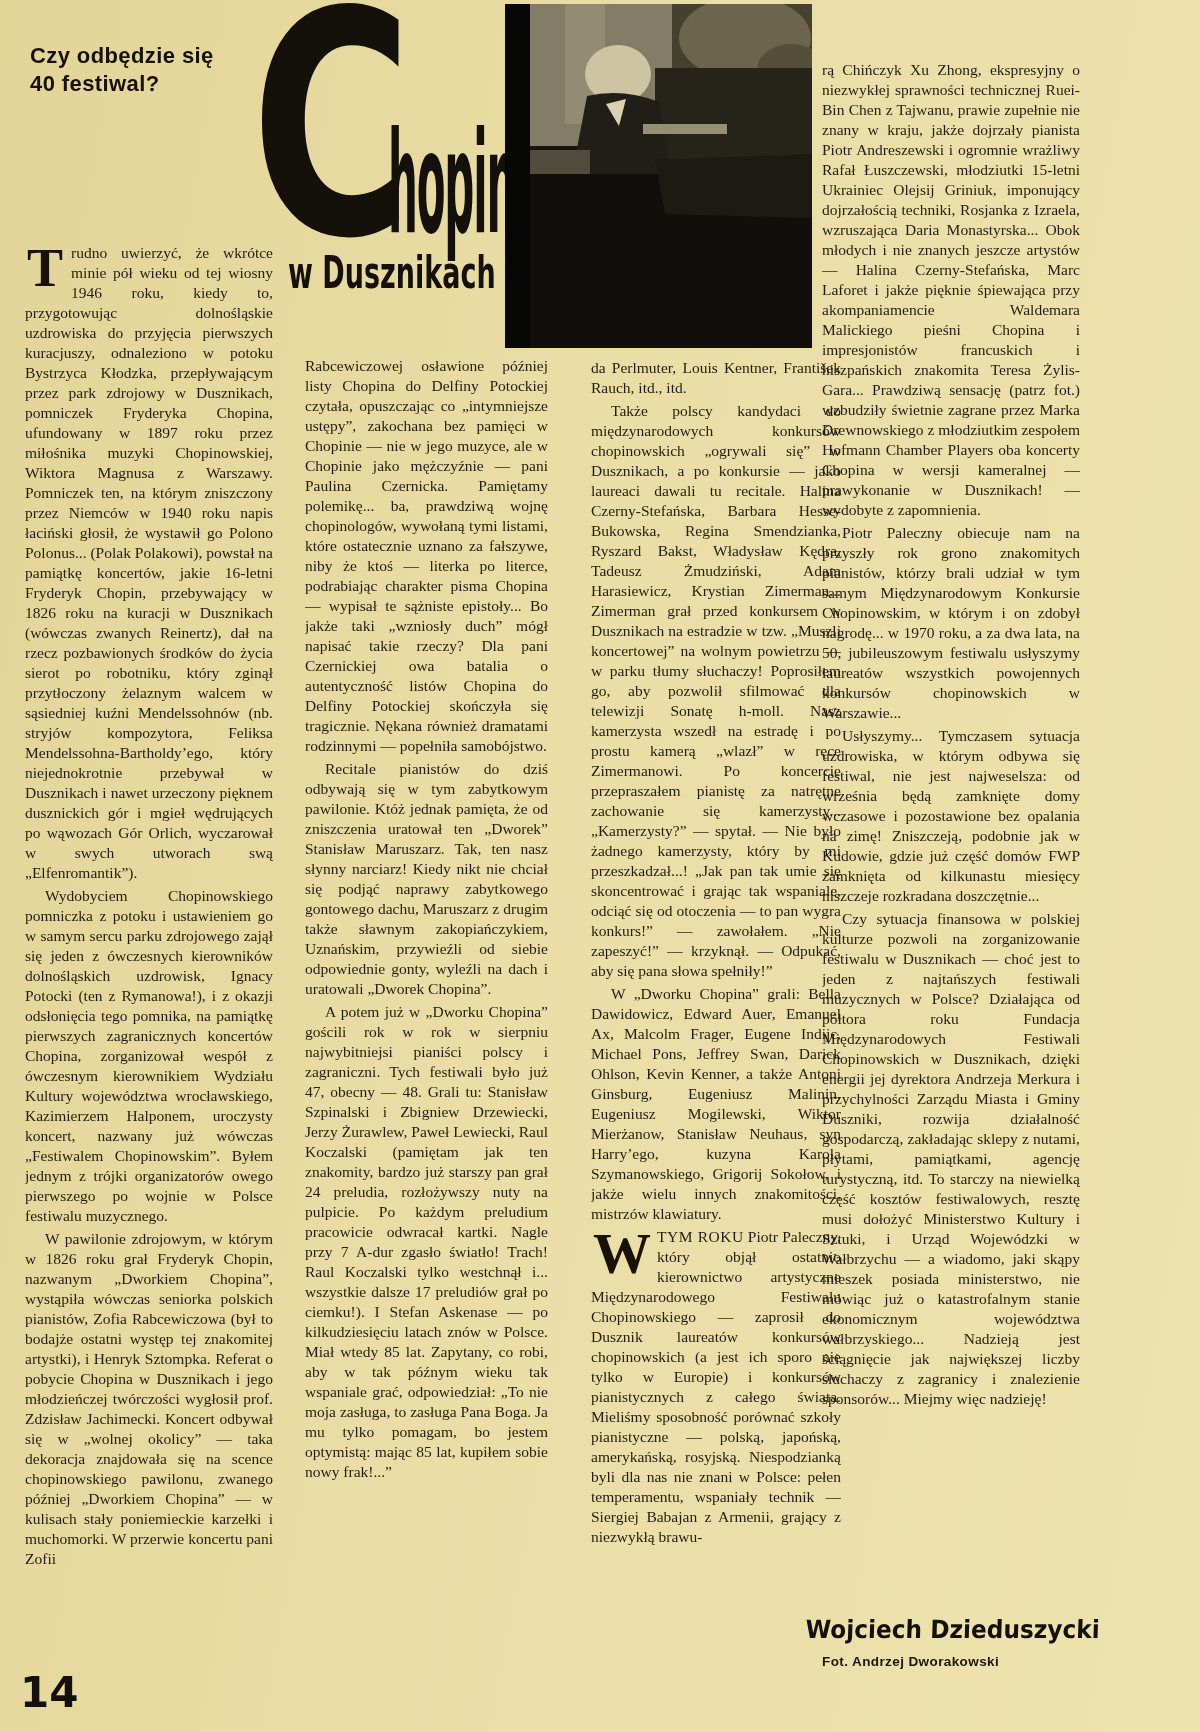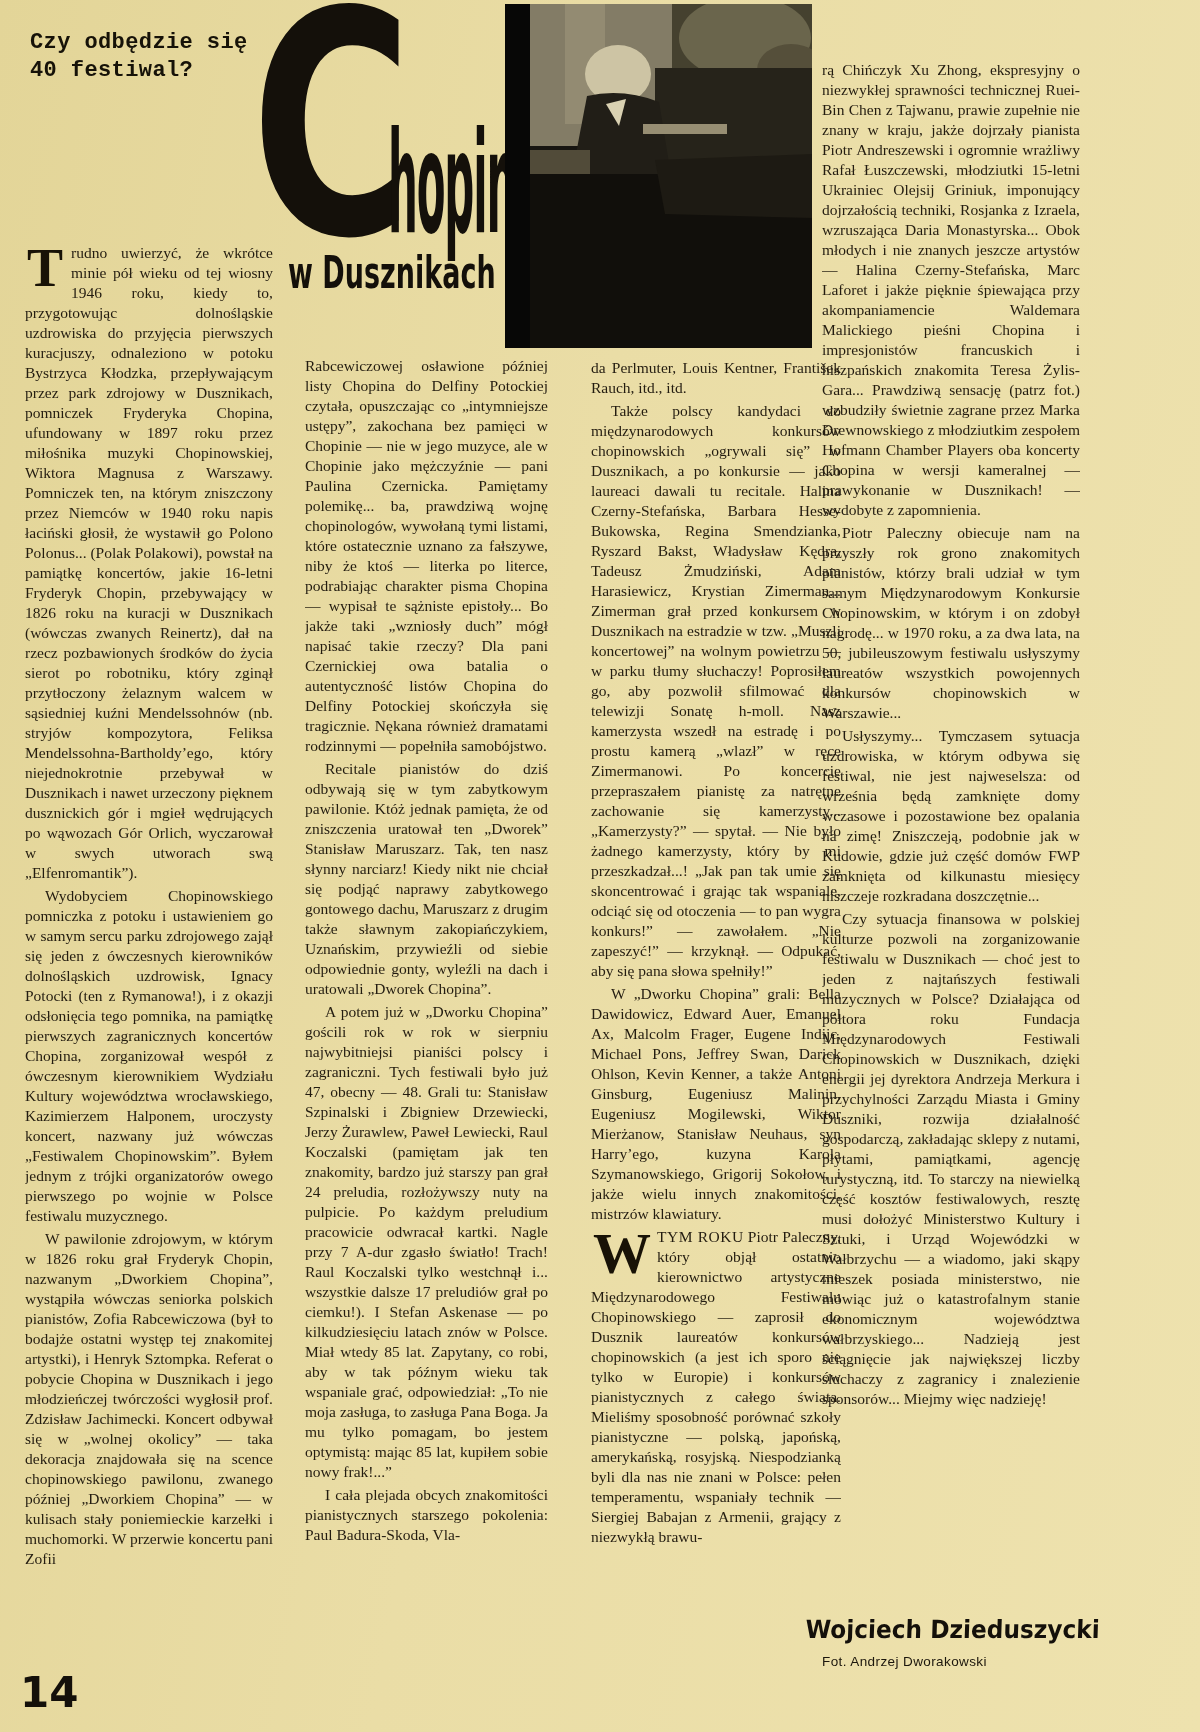--- a/index.html
+++ b/index.html
@@ -6,22 +6,22 @@
   html,body { width:1200px; }
   body { font-family:"Liberation Serif", serif; background:#d8cc96; }
   .page {
     position:relative; width:1200px; height:1732px; overflow:hidden;
     background:linear-gradient(100deg,#e3d598 0%, #eadda6 45%, #eee2ae 100%);
     color:#221b10;
   }
 
   
   .kicker {
-    position:absolute; left:30px; top:29px;
-    font-family:Liberation Mono, monospace; font-weight:bold;
+    position:absolute; left:30px; top:42px;
+    font-family:Liberation Sans, sans-serif; font-weight:bold;
     font-size:22px; line-height:28px; letter-spacing:0.4px; color:#161208;
   }
   .logo-c {
     position:absolute; left:251px; top:-29px;
     font-family:"DejaVu Sans", sans-serif; font-weight:900;
     font-size:310px; line-height:1; color:#14100a;
     transform:scaleX(0.71); transform-origin:left top;
   }
   .logo-rest {
     position:absolute; left:388px; top:114px;
@@ -61,21 +61,21 @@
 
   
   .author-sig {
     position:absolute; left:806px; top:1615px; width:284px;
     font-family:"DejaVu Sans", sans-serif; font-weight:bold;
     font-size:25px; white-space:nowrap; color:#14100a;
     transform:scaleX(0.93) skewX(-2deg); transform-origin:left top;
   }
   .photo-credit {
     position:absolute; left:822px; top:1654px;
-    font-family:"Liberation Sans", sans-serif; font-weight:normal;
+    font-family:"Liberation Sans", sans-serif; font-weight:bold;
     font-size:13.5px; letter-spacing:0.4px; color:#1c160c;
   }
   .page-num {
     position:absolute; left:20px; top:1668px;
     font-family:"DejaVu Sans", sans-serif; font-weight:bold;
     font-size:42px; color:#14100a;text-align:right;
   }
 </style>
 </head>
 <body>
@@ -115,21 +115,20 @@
   <div class="col col-1">
     <p class="flush"><span class="dropcap">T</span><span>rudno uwierzyć, że wkrótce minie pół wieku od tej wiosny 1946 roku, kiedy to, przygotowując dolnośląskie uzdrowiska do przyjęcia pierwszych kuracjuszy, odnaleziono w potoku Bystrzyca Kłodzka, przepływającym przez park zdrojowy w Dusznikach, pomniczek Fryderyka Chopina, ufundowany w 1897 roku przez miłośnika muzyki Chopinowskiej, Wiktora Magnusa z Warszawy. Pomniczek ten, na którym zniszczony przez Niemców w 1940 roku napis łaciński głosił, że wystawił go Polono Polonus... (Polak Polakowi), powstał na pamiątkę koncertów, jakie 16-letni Fryderyk Chopin, przebywający w 1826 roku na kuracji w Dusznikach (wówczas zwanych Reinertz), dał na rzecz pozbawionych środków do życia sierot po robotniku, który zginął przytłoczony żelaznym walcem w sąsiedniej kuźni Mendelssohnów (nb. stryjów kompozytora, Feliksa Mendelssohna-Bartholdy’ego, który niejednokrotnie przebywał w Dusznikach i nawet urzeczony pięknem dusznickich gór i mgieł wędrujących po wąwozach Gór Orlich, wyczarował w swych utworach swą „Elfenromantik”).</span></p>
     <p>Wydobyciem Chopinowskiego pomniczka z potoku i ustawieniem go w samym sercu parku zdrojowego zajął się jeden z ówczesnych kierowników dolnośląskich uzdrowisk, Ignacy Potocki (ten z Rymanowa!), i z okazji odsłonięcia tego pomnika, na pamiątkę pierwszych zagranicznych koncertów Chopina, zorganizował wespół z ówczesnym kierownikiem Wydziału Kultury województwa wrocławskiego, Kazimierzem Halponem, uroczysty koncert, nazwany już wówczas „Festiwalem Chopinowskim”. Byłem jednym z trójki organizatorów owego pierwszego po wojnie w Polsce festiwalu muzycznego.</p>
     <p>W pawilonie zdrojowym, w którym w 1826 roku grał Fryderyk Chopin, nazwanym „Dworkiem Chopina”, wystąpiła wówczas seniorka polskich pianistów, Zofia Rabcewiczowa (był to bodajże ostatni występ tej znakomitej artystki), i Henryk Sztompka. Referat o pobycie Chopina w Dusznikach i jego młodzieńczej twórczości wygłosił prof. Zdzisław Jachimecki. Koncert odbywał się w „wolnej okolicy” — taka dekoracja znajdowała się na scence chopinowskiego pawilonu, zwanego później „Dworkiem Chopina” — w kulisach stały poniemieckie karzełki i muchomorki. W przerwie koncertu pani Zofii</p>
   </div>
 
   <div class="col col-2">
     <p class="flush">Rabcewiczowej osławione później listy Chopina do Delfiny Potockiej czytała, opuszczając co „intymniejsze ustępy”, zakochana bez pamięci w Chopinie — nie w jego muzyce, ale w Chopinie jako mężczyźnie — pani Paulina Czernicka. Pamiętamy polemikę... ba, prawdziwą wojnę chopinologów, wywołaną tymi listami, które ostatecznie uznano za fałszywe, niby że ktoś — literka po literce, podrabiając charakter pisma Chopina — wypisał te sążniste epistoły... Bo jakże taki „wzniosły duch” mógł napisać takie rzeczy? Dla pani Czernickiej owa batalia o autentyczność listów Chopina do Delfiny Potockiej skończyła się tragicznie. Nękana również dramatami rodzinnymi — popełniła samobójstwo.</p>
     <p>Recitale pianistów do dziś odbywają się w tym zabytkowym pawilonie. Któż jednak pamięta, że od zniszczenia uratował ten „Dworek” Stanisław Maruszarz. Tak, ten nasz słynny narciarz! Kiedy nikt nie chciał się podjąć naprawy zabytkowego gontowego dachu, Maruszarz z drugim także sławnym zakopiańczykiem, Uznańskim, przywieźli od siebie odpowiednie gonty, wyleźli na dach i uratowali „Dworek Chopina”.</p>
     <p>A potem już w „Dworku Chopina” gościli rok w rok w sierpniu najwybitniejsi pianiści polscy i zagraniczni. Tych festiwali było już 47, obecny — 48. Grali tu: Stanisław Szpinalski i Zbigniew Drzewiecki, Jerzy Żurawlew, Paweł Lewiecki, Raul Koczalski (pamiętam jak ten znakomity, bardzo już starszy pan grał 24 preludia, rozłożywszy nuty na pulpicie. Po każdym preludium pracowicie odwracał kartki. Nagle przy 7 A-dur zgasło światło! Trach! Raul Koczalski tylko westchnął i... wszystkie dalsze 17 preludiów grał po ciemku!). I Stefan Askenase — po kilkudziesięciu latach znów w Polsce. Miał wtedy 85 lat. Zapytany, co robi, aby w tak późnym wieku tak wspaniale grać, odpowiedział: „To nie moja zasługa, to zasługa Pana Boga. Ja mu tylko pomagam, bo jestem optymistą: mając 85 lat, kupiłem sobie nowy frak!...”</p>
-    <p>I cała plejada obcych znakomitości pianistycznych starszego pokolenia: Paul Badura-Skoda, Vla-</p>
   </div>
 
   <div class="col col-3">
     <p class="flush">da Perlmuter, Louis Kentner, František Rauch, itd., itd.</p>
     <p>Także polscy kandydaci do międzynarodowych konkursów chopinowskich „ogrywali się” w Dusznikach, a po konkursie — jako laureaci dawali tu recitale. Halina Czerny-Stefańska, Barbara Hesse-Bukowska, Regina Smendzianka, Ryszard Bakst, Władysław Kędra, Tadeusz Żmudziński, Adam Harasiewicz, Krystian Zimerman... Zimerman grał przed konkursem w Dusznikach na estradzie w tzw. „Muszli koncertowej” na wolnym powietrzu — w parku tłumy słuchaczy! Poprosiłem go, aby pozwolił sfilmować dla telewizji Sonatę h-moll. Nasz kamerzysta wszedł na estradę i po prostu kamerą „wlazł” w ręce Zimermanowi. Po koncercie przepraszałem pianistę za natrętne zachowanie się kamerzysty... „Kamerzysty?” — spytał. — Nie było żadnego kamerzysty, który by mi przeszkadzał...! „Jak pan tak umie się skoncentrować i grając tak wspaniale, odciąć się od otoczenia — to pan wygra konkurs!” — zawołałem. „Nie zapeszyć!” — krzyknął. — Odpukać, aby się pana słowa spełniły!”</p>
     <p>W „Dworku Chopina” grali: Bella Dawidowicz, Edward Auer, Emanuel Ax, Malcolm Frager, Eugene Indijc, Michael Pons, Jeffrey Swan, Darick Ohlson, Kevin Kenner, a także Antoni Ginsburg, Eugeniusz Malinin, Eugeniusz Mogilewski, Wiktor Mierżanow, Stanisław Neuhaus, syn Harry’ego, kuzyna Karola Szymanowskiego, Grigorij Sokołow, i jakże wielu innych znakomitości, mistrzów klawiatury.</p>
     <p class="flush"><span class="dropcap big-w">W</span><span class="lead">TYM ROKU</span> <span>Piotr Paleczny, który objął ostatnio kierownictwo artystyczne Międzynarodowego Festiwalu Chopinowskiego — zaprosił do Dusznik laureatów konkursów chopinowskich (a jest ich sporo nie tylko w Europie) i konkursów pianistycznych z całego świata. Mieliśmy sposobność porównać szkoły pianistyczne — polską, japońską, amerykańską, rosyjską. Niespodzianką byli dla nas nie znani w Polsce: pełen temperamentu, wspaniały technik — Siergiej Babajan z Armenii, grający z niezwykłą brawu-</span></p>
   </div>
 
   <div class="col col-4">

